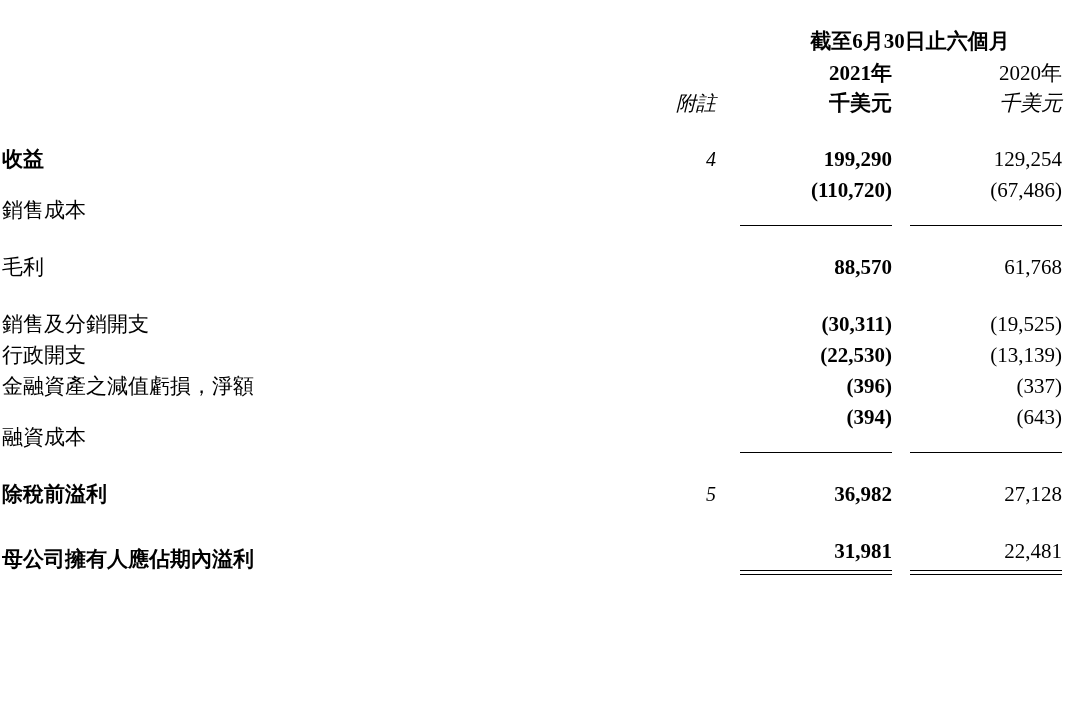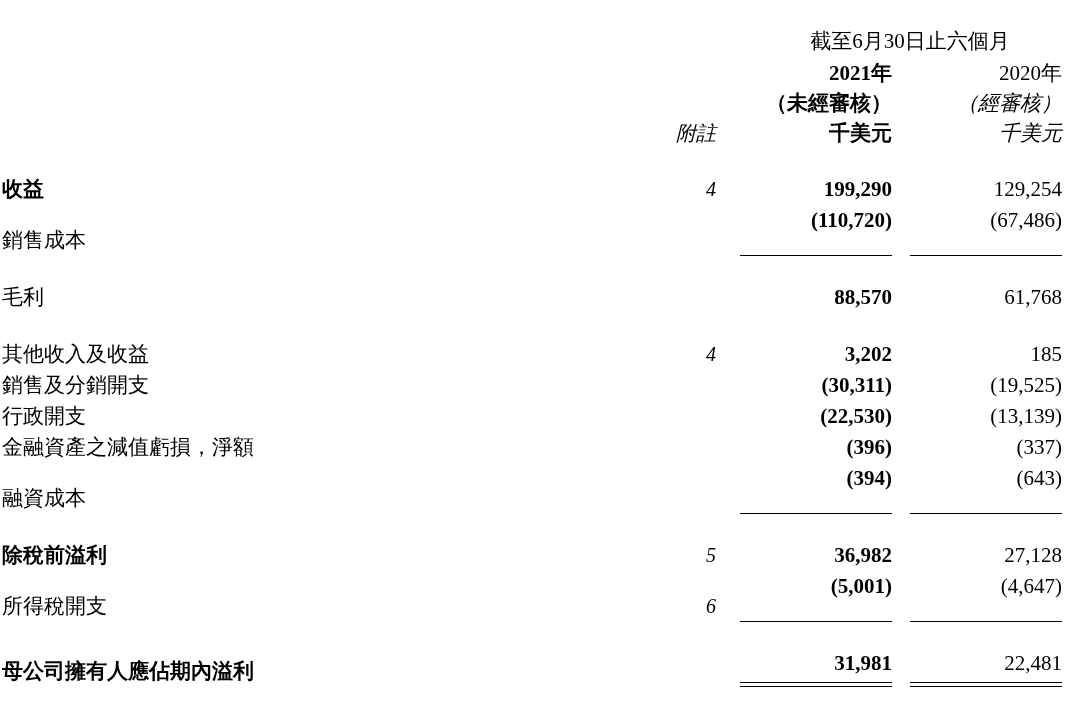--- a/index.html
+++ b/index.html
@@ -59,21 +59,21 @@
     line-height: 31px;
     text-align: right;
     padding-right: 18px;
     white-space: nowrap;
   }
   .num.b { font-weight: bold; }
 
   
   .hdr-span {
     font-size: 21px;
-    font-weight: normal;
+    font-weight: bold;
     line-height: 30px;
     text-align: center;
     padding-bottom: 2px;
   }
   .hdr-cell {
     font-size: 21px;
     line-height: 30px;
     text-align: right;
     padding-right: 18px;
     white-space: nowrap;
@@ -129,26 +129,20 @@
         <td class="hdr-span" colspan="2">截至6月30日止六個月</td>
       </tr>
       <tr>
         <td></td>
         <td></td>
         <td class="hdr-cell b">2021年</td>
         <td class="hdr-cell">2020年</td>
       </tr>
       <tr>
         <td></td>
-        <td></td>
-        <td class="hdr-cell b">（未經審核）</td>
-        <td class="hdr-cell it">（經審核）</td>
-      </tr>
-      <tr>
-        <td></td>
         <td class="hdr-note">附註</td>
         <td class="hdr-cell b">千美元</td>
         <td class="hdr-cell it">千美元</td>
       </tr>
 
       <tr class="spacer-row">
           <td colspan="4"></td>
         </tr>
 
       <tr>
@@ -177,26 +171,20 @@
         <td class="lbl">毛利</td>
         <td class="note"></td>
         <td class="num b">88,570</td>
         <td class="num">61,768</td>
       </tr>
 
       <tr class="spacer-row">
           <td colspan="4"></td>
         </tr>
 
-      <tr>
-        <td class="lbl">其他收入及收益</td>
-        <td class="note">4</td>
-        <td class="num b">3,202</td>
-        <td class="num">185</td>
-      </tr>
 
       <tr>
         <td class="lbl">銷售及分銷開支</td>
         <td class="note"></td>
         <td class="num b">(30,311)</td>
         <td class="num">(19,525)</td>
       </tr>
 
       <tr>
         <td class="lbl">行政開支</td>
@@ -228,30 +216,20 @@
           <td colspan="4"></td>
         </tr>
 
       <tr>
         <td class="lbl b">除稅前溢利</td>
         <td class="note">5</td>
         <td class="num b">36,982</td>
         <td class="num">27,128</td>
       </tr>
 
-      <tr>
-        <td class="lbl">所得稅開支</td>
-        <td class="note">6</td>
-        <td class="num b">
-            <span class="ul">(5,001)</span>
-          </td>
-        <td class="num">
-            <span class="ul">(4,647)</span>
-          </td>
-      </tr>
 
       <tr class="spacer-row">
           <td colspan="4"></td>
         </tr>
 
       <tr>
         <td class="lbl b">母公司擁有人應佔期內溢利</td>
         <td class="note"></td>
         <td class="num b">
           <span class="dbl-outer">

